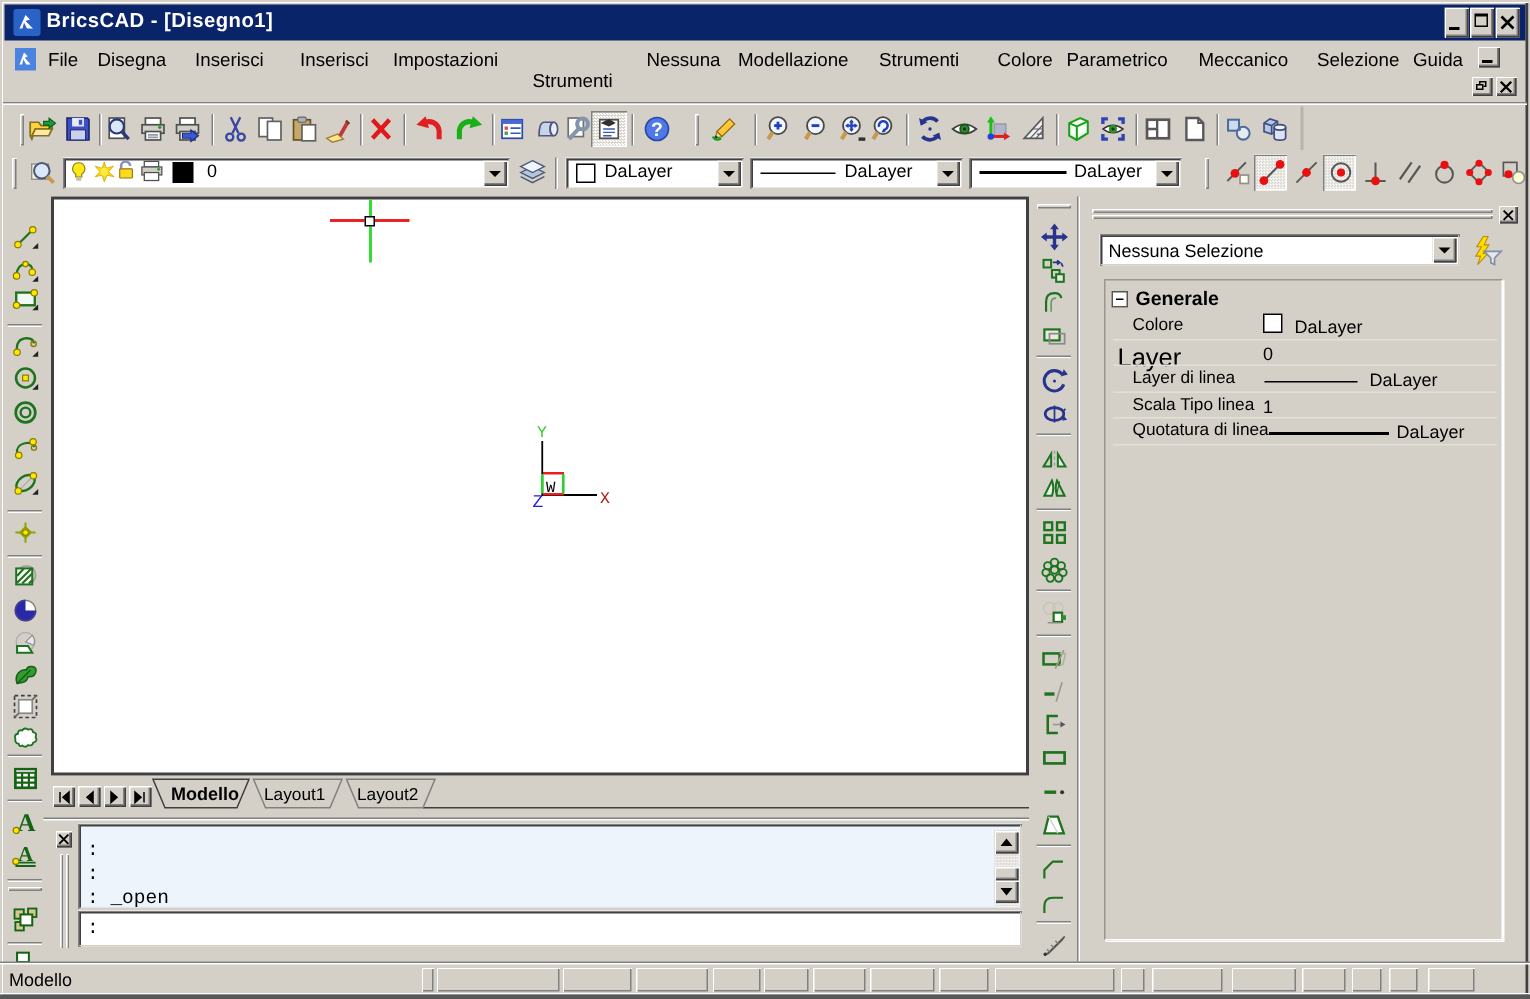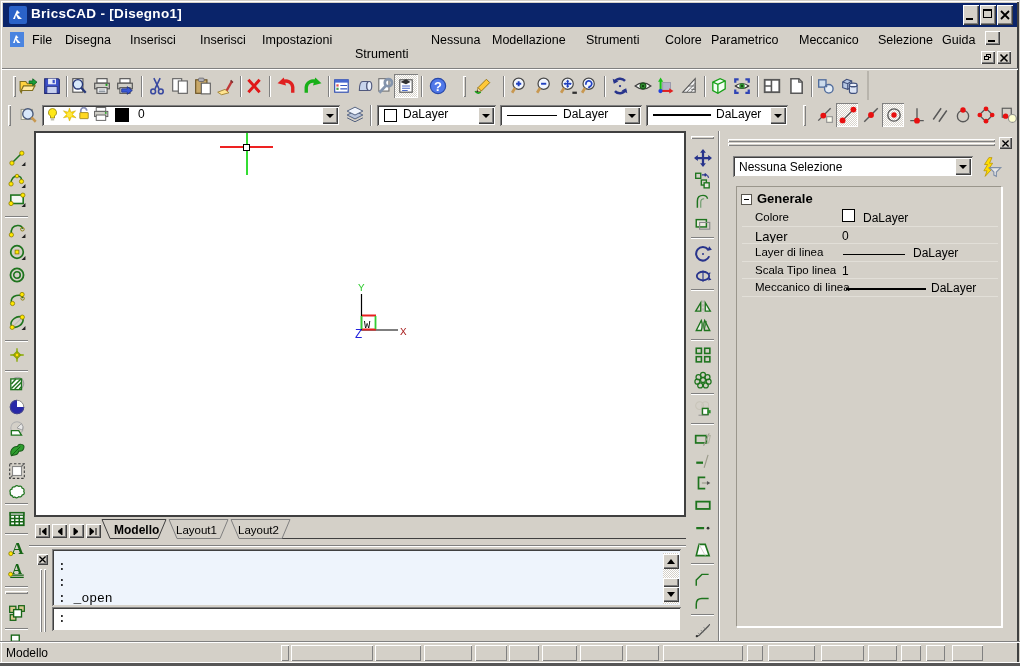--- a/index.html
+++ b/index.html
@@ -607,24 +607,24 @@
     <svg style="left:260px;top:26px" width="20" height="20" viewBox="0 0 16 16">
       <path d="M5.5 0.5 L2 6 H4.5 L1.5 11 H4 L2.5 15.5 8 9.5 H5.5 L8.5 5 H6 L8 0.5 Z" fill="#ffdd00" stroke="#b89000" stroke-width="0.6"></path>
       <path d="M6 8.5 H15 L11.5 12 V15.5 L9.5 14.5 V12 Z" fill="#e8e8e8" stroke="#8090a8" stroke-width="0.9"></path>
     </svg>
     <div class="ab" style="left:14px;top:55px;width:266px;height:441px;border:1px solid #9a968c;border-right-color:#fff;border-bottom-color:#fff;box-shadow:1px 1px 0 #fff"></div>
     <div class="ab" style="left:19px;top:63px;width:11px;height:11px;border:1px solid #58554e;background:#fff">
       <div class="ab" style="left:2px;top:4px;width:5px;height:1px;background:#000"></div>
     </div>
     <div class="ab" style="left:35px;top:60px;font-size:13px;font-weight:bold">Generale</div>
     <div class="ab" style="left:33px;top:80px;font-size:11.5px">Colore</div>
-    <div class="ab" style="left:33px;top:98px;font-size:13px">Layer</div>
+    <div class="ab" style="left:23px;top:98px;font-size:17px">Layer</div>
     <div class="ab" style="left:33px;top:115px;font-size:11.5px">Layer di linea</div>
     <div class="ab" style="left:33px;top:133px;font-size:11.5px">Scala Tipo linea</div>
-    <div class="ab" style="left:33px;top:150px;font-size:11.5px">Meccanico di linea</div>
+    <div class="ab" style="left:33px;top:150px;font-size:11.5px">Quotatura di linea</div>
     <div class="ab" style="left:20px;top:94.5px;width:256px;height:1px;background:#e2dfd8"></div>
     <div class="ab" style="left:20px;top:112px;width:256px;height:1px;background:#e2dfd8"></div>
     <div class="ab" style="left:20px;top:129.5px;width:256px;height:1px;background:#e2dfd8"></div>
     <div class="ab" style="left:20px;top:147px;width:256px;height:1px;background:#e2dfd8"></div>
     <div class="ab" style="left:20px;top:164.5px;width:256px;height:1px;background:#e2dfd8"></div>
     <div class="ab" style="left:120px;top:78px;width:13px;height:13px;background:#fff;border:1px solid #000"></div>
     <div class="ab" style="left:141px;top:80px;font-size:12px">DaLayer</div>
     <div class="ab" style="left:120px;top:98px;font-size:12px">0</div>
     <div class="ab" style="left:121px;top:123px;width:62px;height:1px;background:#000"></div>
     <div class="ab" style="left:191px;top:115px;font-size:12px">DaLayer</div>

